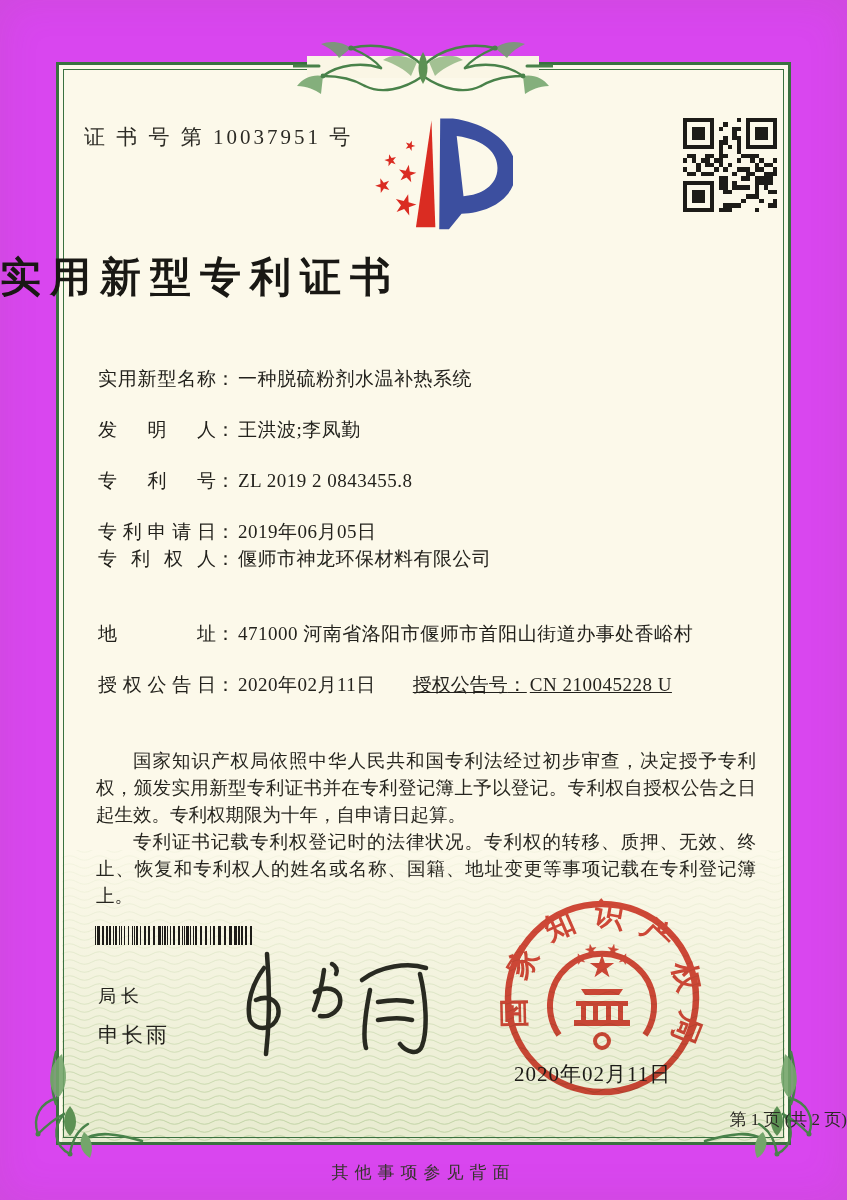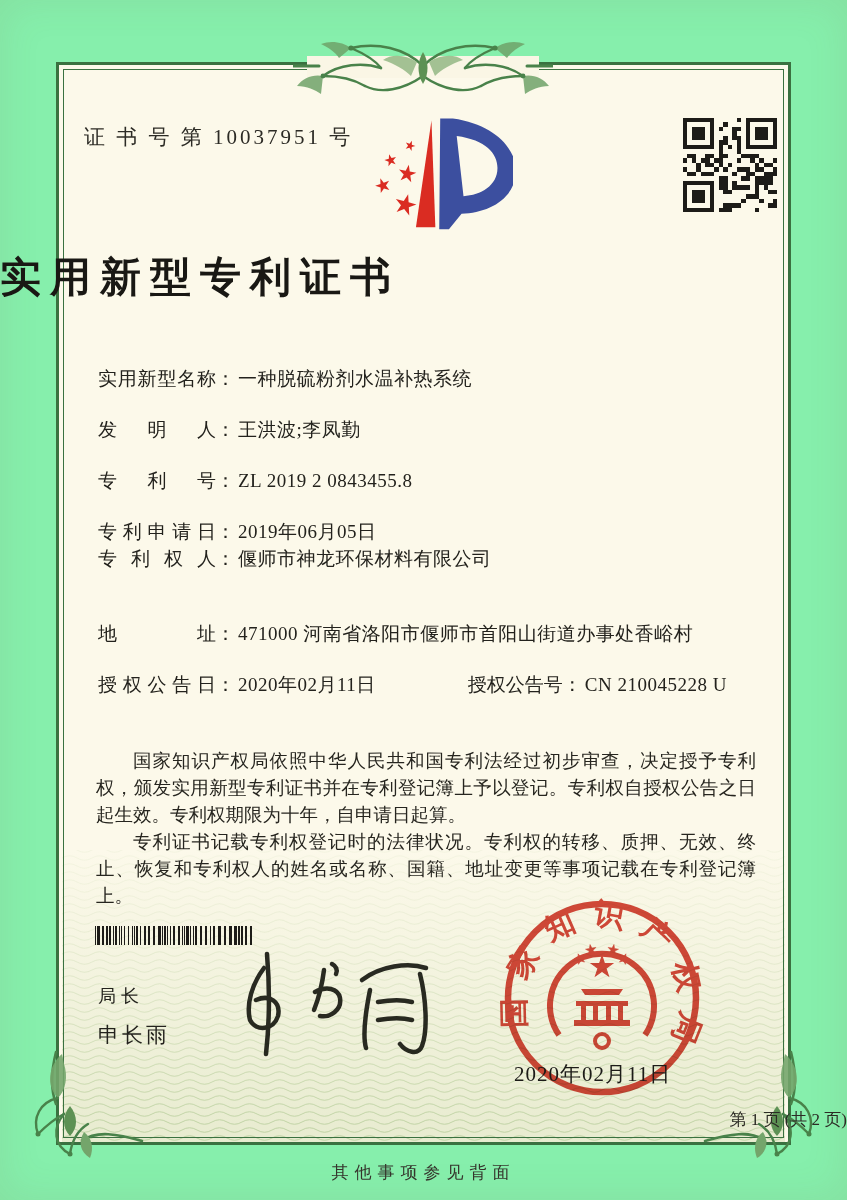--- a/index.html
+++ b/index.html
@@ -1,37 +1,37 @@
 <!DOCTYPE html>
 <html><head>
 <meta charset="utf-8">
 <style>
   html,body{margin:0;padding:0;}
   .page{
     position:relative; width:847px; height:1200px;
-    background:#86efac; overflow:hidden;
+    background:#d946ef; overflow:hidden;
     font-family:"Liberation Serif","DejaVu Serif",serif;
     color:#23221d;
     box-shadow:inset 0 0 40px rgba(120,110,70,.12);
   }
   .frame-bg{position:absolute; left:59px; top:65px; width:729px; height:1077px; background:#fcf9ea;}
   .frame{position:absolute; left:56px; top:62px; width:729px; height:1077px; border:3px solid #3a7140;}
   .frame::after{content:""; position:absolute; inset:4px; border:1px solid #3a7140;}
   .waves-wrap{position:absolute; left:62px; top:850px; width:723px; height:292px;
     background:linear-gradient(rgba(236,238,214,0), rgba(228,233,203,.85));}
   .cert-no{position:absolute; left:84px; top:123px; font-size:21px; letter-spacing:3px; color:#2c2b25;}
   .logo{position:absolute; left:348px; top:108px; width:165px; height:128px;}
   .qr{position:absolute; left:683px; top:118px; width:94px; height:94px;}
   .title{position:absolute; left:0; top:250px; width:100%; text-align:left;
     font-size:41px; font-weight:700; letter-spacing:9px; color:#191814;}
   .frow{position:absolute; left:98px; font-size:19px; display:flex; align-items:baseline; white-space:nowrap;}
   .flabel{display:inline-block; width:118px; text-align:justify; text-align-last:justify;}
   .fcolon{display:inline-block; width:22px;}
   .fval{letter-spacing:.5px;}
-  .grant2{margin-left:92px; display:flex; align-items:baseline;}
+  .grant2{margin-left:37px; display:flex; align-items:baseline;text-decoration:underline;}
   .g2label{display:inline-block;}
   .body-text{position:absolute; left:96px; width:660px; font-size:18.5px; line-height:27px;
     text-align:justify; color:#26251f;margin-top:36px;}
   .para{text-indent:2em; margin:0;}
   .barcode{position:absolute; left:95px; top:926px; width:158px; height:19px;}
   .sig-title{position:absolute; left:98px; top:984px; font-size:18px; letter-spacing:5px;}
   .sig-name{position:absolute; left:98px; top:1021px; font-size:21px; letter-spacing:3px;}
   .autograph{position:absolute; left:212px; top:946px; width:235px; height:118px; mix-blend-mode:multiply;}
   .seal{position:absolute; left:497px; top:893px; width:210px; height:210px; mix-blend-mode:multiply; opacity:.92;}
   .seal-date{position:absolute; left:514px; top:1060px; font-size:21px; letter-spacing:1px; color:#1c1b18; z-index:5;}

